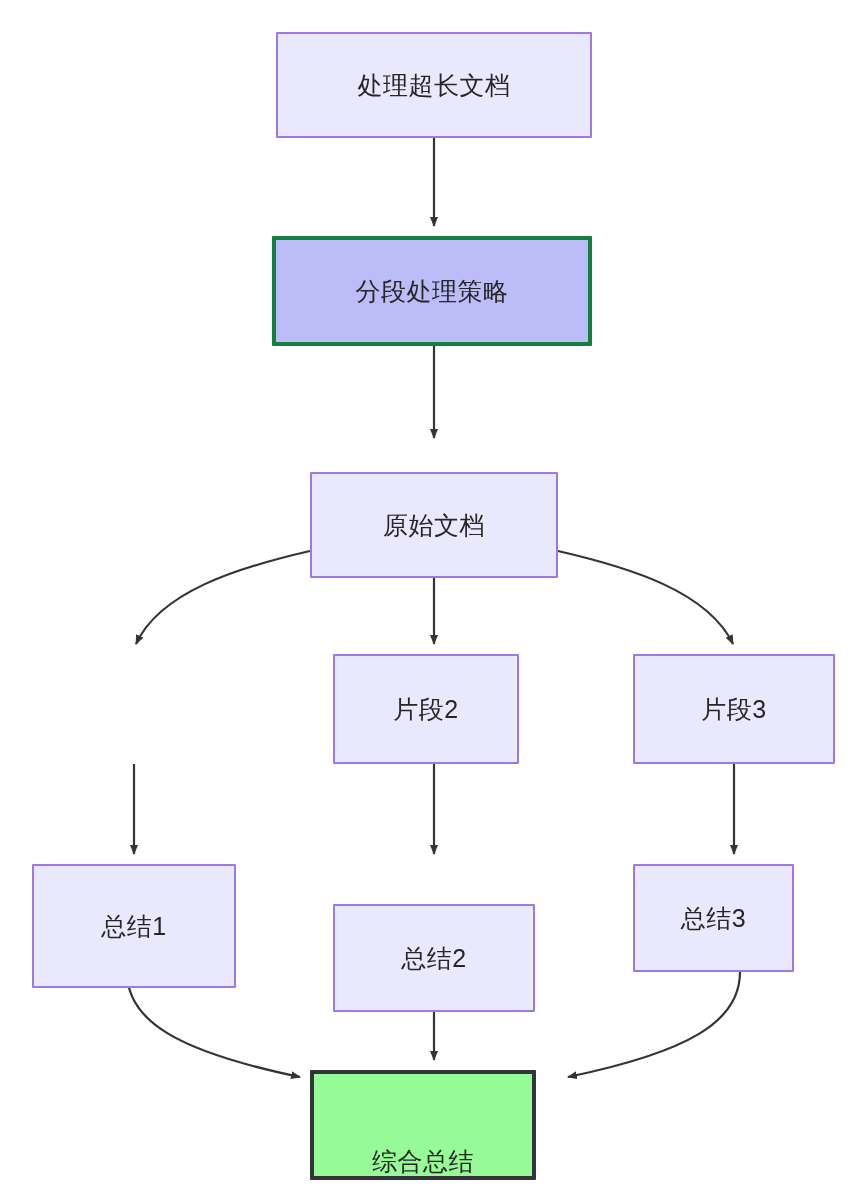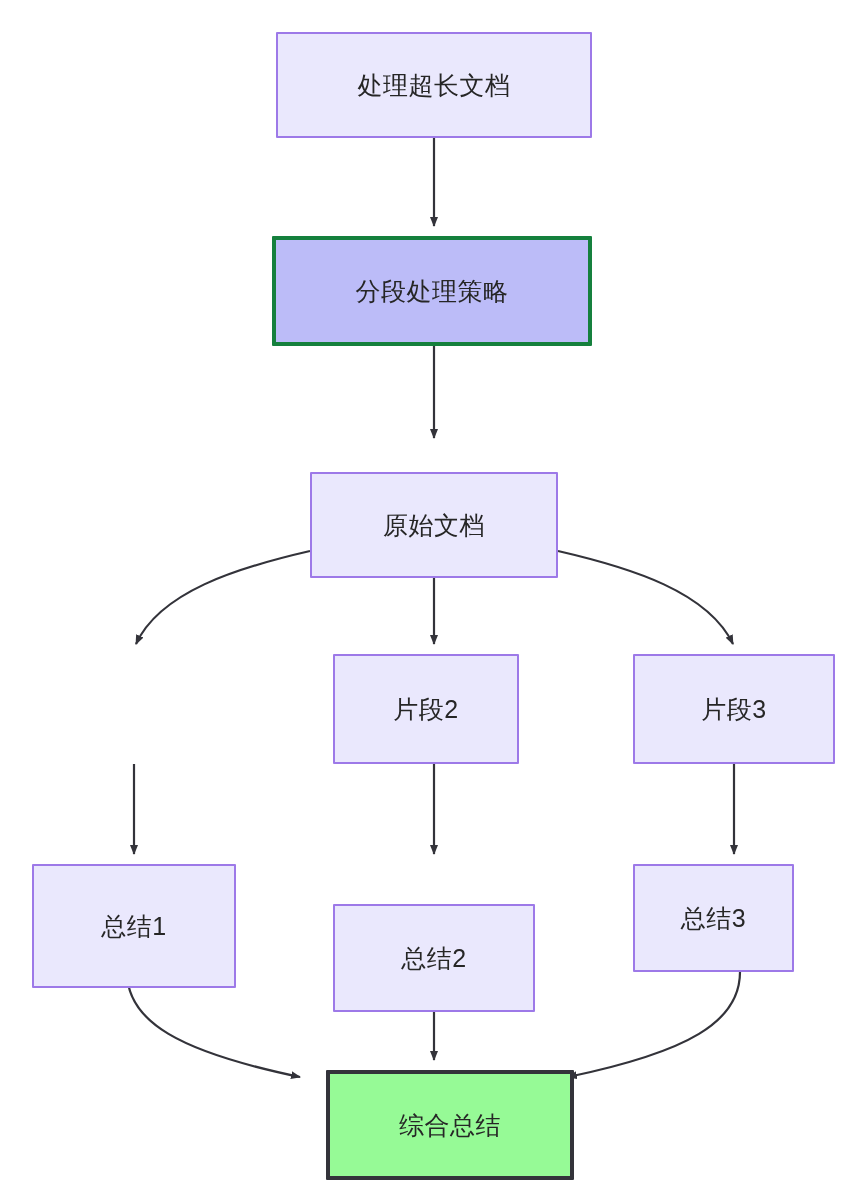--- a/index.html
+++ b/index.html
@@ -124,17 +124,17 @@
   </div>
 
   <div class="node light" style="left:333px; top:864px; width:202px; height:108px;margin-top:40px;">
     <span class="node-label">总结2</span>
   </div>
 
   <div class="node light" style="left:633px; top:864px; width:161px; height:108px;">
     <span class="node-label">总结3</span>
   </div>
 
-  <div class="node result" style="left:326px; top:1070px; width:248px; height:110px;">
+  <div class="node result" style="left:310px; top:1070px; width:226px; height:110px;align-items:flex-end;">
     <span class="node-label">综合总结</span>
   </div>
 
 </div>
 
 </body></html>

